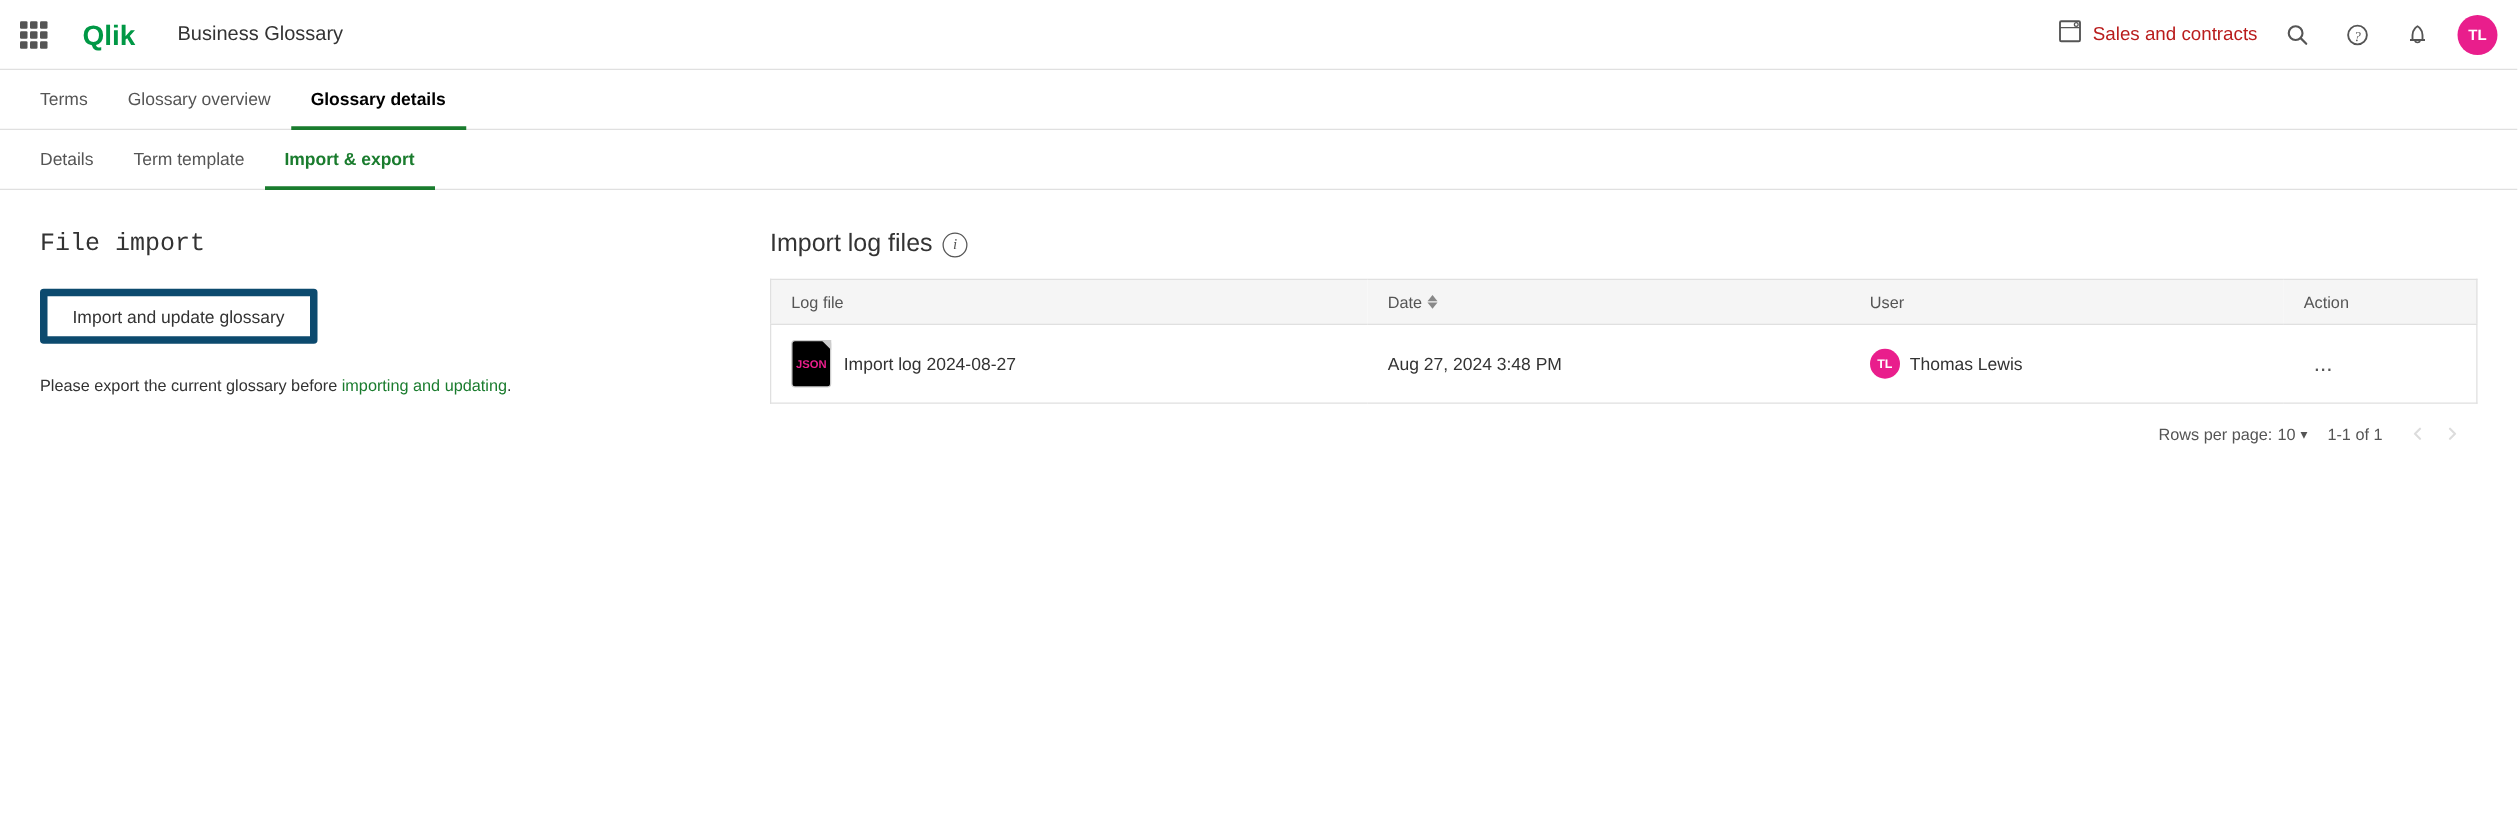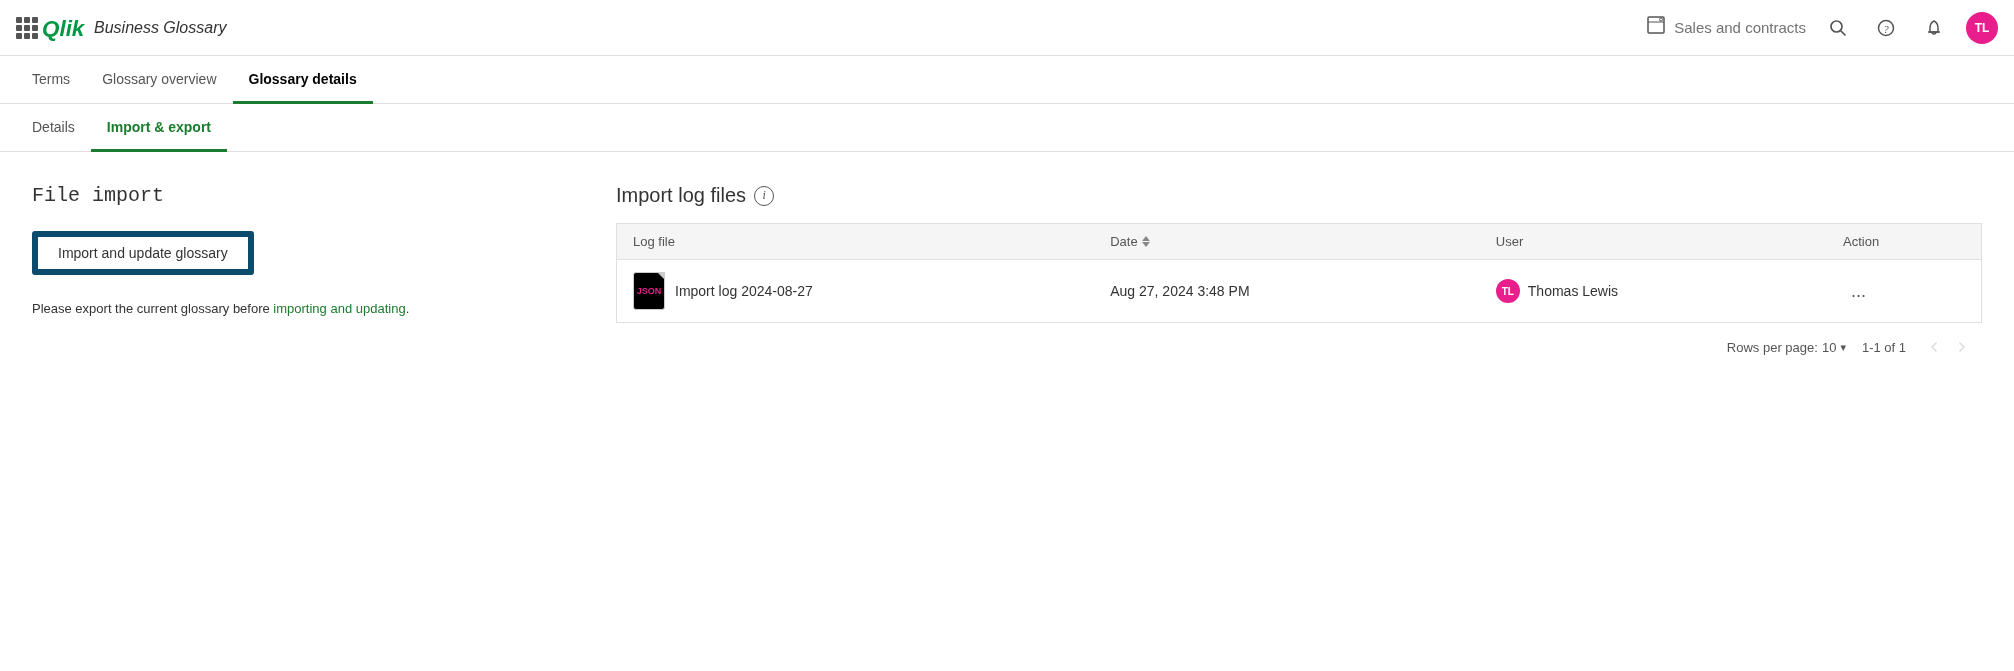--- a/index.html
+++ b/index.html
@@ -10,23 +10,22 @@
       display: flex;
       align-items: center;
       height: 56px;
       border-bottom: 1px solid #e0e0e0;
       padding: 0 16px;
       gap: 16px;
     }
     .header-left {
       display: flex;
       align-items: center;
-      gap: 4px;
+      gap: 28px;
       flex: 1;
-      font-style: italic;
     }
     .grid-icon {
       display: grid;
       grid-template-columns: repeat(3, 6px);
       grid-template-rows: repeat(3, 6px);
       gap: 2px;
       cursor: pointer;
     }
     .grid-icon span {
       width: 6px;
@@ -54,21 +53,21 @@
       align-items: center;
       gap: 8px;
     }
     .glossary-icon {
       color: #555;
       font-size: 18px;
     }
     .header-app-name {
       font-size: 15px;
       font-weight: 500;
-      color: #737373;
+      color: #b91c1c;
     }
     .header-right {
       display: flex;
       align-items: center;
       gap: 16px;
     }
     .header-icon-btn {
       background: none;
       border: none;
       cursor: pointer;
@@ -423,20 +422,21 @@
 </header>
 
 <nav class="primary-nav">
   <div class="primary-nav-item">Terms</div>
   <div class="primary-nav-item">Glossary overview</div>
   <div class="primary-nav-item active">Glossary details</div>
 </nav>
 
 <nav class="secondary-nav">
   <div class="secondary-nav-item">Details</div>
+  <div class="secondary-nav-item">Term template</div>
   <div class="secondary-nav-item active">Import &amp; export</div>
 </nav>
 
 <div class="main-content">
 
   <div class="left-panel">
     <h2 class="section-title">File import</h2>
     <button class="action-button">Import and update glossary</button>
     <p class="warning-text">
       <span>Please export the current glossary before </span><a href="#">importing and updating</a><span>.</span>

